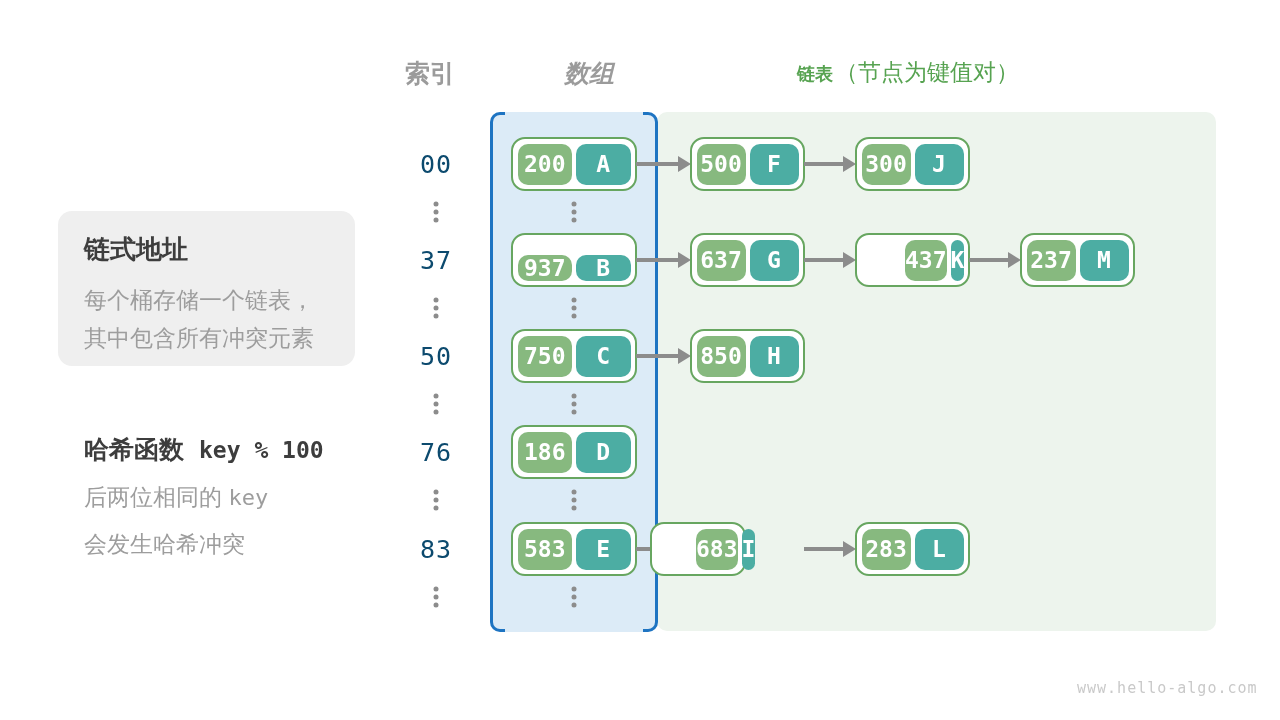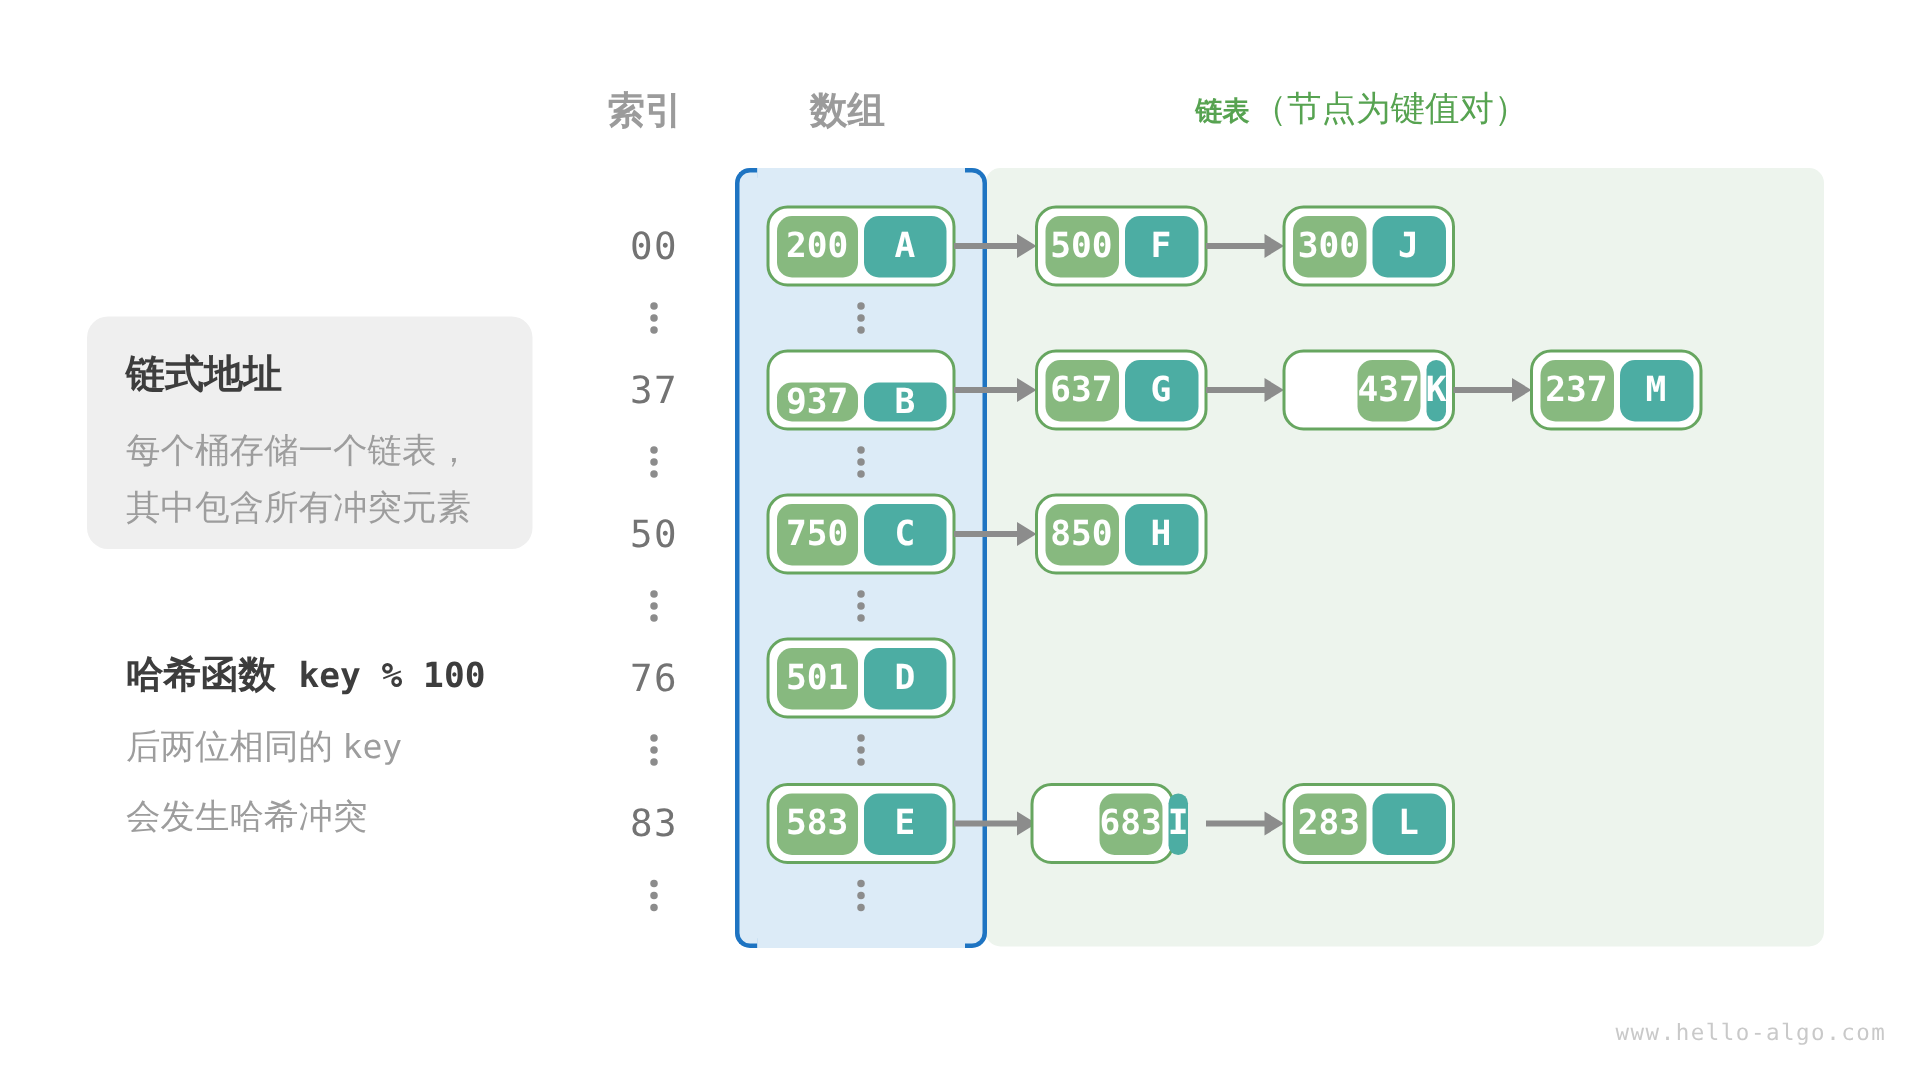--- a/index.html
+++ b/index.html
@@ -5,21 +5,21 @@
   html,body{margin:0;padding:0;background:#ffffff;}
   .canvas{
     position:relative;width:1280px;height:720px;background:#ffffff;overflow:hidden;
     font-family:"Liberation Sans","DejaVu Sans",sans-serif;
   }
   .mono{font-family:"DejaVu Sans Mono",monospace;}
 
   
   .hdr{position:absolute;font-weight:bold;font-size:25px;color:var(--gray-head);white-space:nowrap;text-align:center;}
   .hdr-index{left:405px;top:57px;}
-  .hdr-array{left:540px;top:57px;}
+  .hdr-array{left:564px;top:57px;font-style:italic;}
   .hdr-list{left:797px;top:57px;color:var(--green-text);}
   .hdr-list-main{font-weight:bold;font-size:18px;}
   .hdr-list-note{font-weight:normal;font-size:23px;margin-left:2px;}
 
   
   .callout{
     position:absolute;left:58px;top:211px;width:297px;height:155px;
     background:#efefef;border-radius:14px;box-sizing:border-box;padding:21px 26px;
   }
   .callout-title{font-size:26px;font-weight:bold;color:#3d3d3d;margin-bottom:14px;}
@@ -47,21 +47,21 @@
     border-radius:10px 0 0 10px;
   }
   .bracket-r{
     left:643px;border:3px solid var(--bracket);border-left:none;
     border-radius:0 10px 10px 0;
   }
 
   
   .idx{
     position:absolute;transform:translate(-50%,-50%);
-    font-family:"DejaVu Sans Mono",monospace;font-size:25px;color:#737373;letter-spacing:1px;
+    font-family:"DejaVu Sans Mono",monospace;font-size:25px;color:#0c4a6e;letter-spacing:1px;
   }
   .node{
     position:absolute;box-sizing:border-box;height:54px;
     background:#ffffff;border:2.5px solid var(--node-border);border-radius:14px;
     display:flex;align-items:stretch;gap:4px;padding:4.5px;
   }
   .cell{
     flex:1 1 0;border-radius:10px;display:flex;align-items:center;justify-content:center;
     font-family:"DejaVu Sans Mono",monospace;font-weight:bold;font-size:23px;color:#ffffff;
   }
@@ -196,21 +196,21 @@
         <i></i>
         <i></i>
       </div>
       <div class="vdots" style="left: 574px; top: 404px;">
         <i></i>
         <i></i>
         <i></i>
       </div>
       <div class="idx" style="left: 436px; top: 452px;">76</div>
       <div class="node" style="left: 511px; top: 425px; width: 126px;">
-        <span class="cell cell-key">501</span>
+        <span class="cell cell-key">186</span>
         <span class="cell cell-val">D</span>
       </div>
       <div class="vdots" style="left: 436px; top: 500px;">
         <i></i>
         <i></i>
         <i></i>
       </div>
       <div class="vdots" style="left: 574px; top: 500px;">
         <i></i>
         <i></i>
@@ -218,21 +218,21 @@
       </div>
       <div class="idx" style="left: 436px; top: 549px;">83</div>
       <div class="node" style="left: 511px; top: 522px; width: 126px;">
         <span class="cell cell-key">583</span>
         <span class="cell cell-val">E</span>
       </div>
       <div class="arrow" style="left: 636px; top: 541px; width: 55px;">
         <div class="arrow-line"></div>
         <div class="arrow-head"></div>
       </div>
-      <div class="node" style="left: 687px; top: 522px; width: 96px; padding-left: 44px;">
+      <div class="node" style="left: 650px; top: 522px; width: 96px; padding-left: 44px;">
         <span class="cell cell-key">683</span>
         <span class="cell cell-val">I</span>
       </div>
       <div class="arrow" style="left: 804px; top: 541px; width: 52px;">
         <div class="arrow-line"></div>
         <div class="arrow-head"></div>
       </div>
       <div class="node" style="left: 855px; top: 522px; width: 115px;">
         <span class="cell cell-key">283</span>
         <span class="cell cell-val">L</span>

